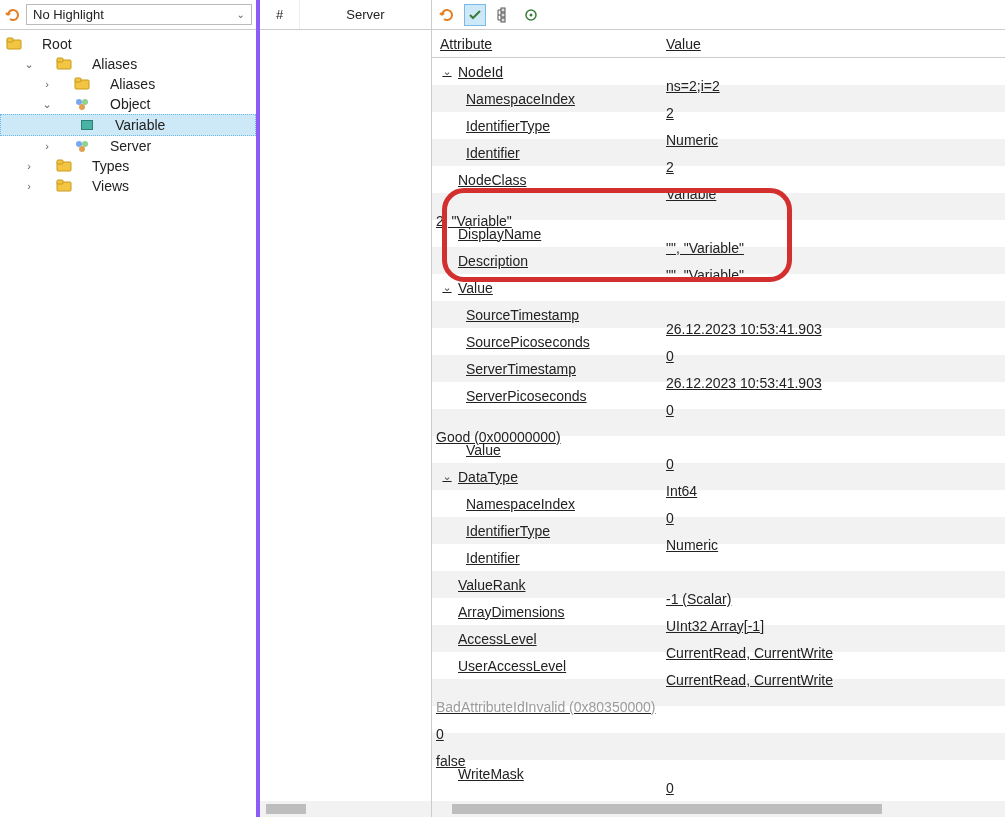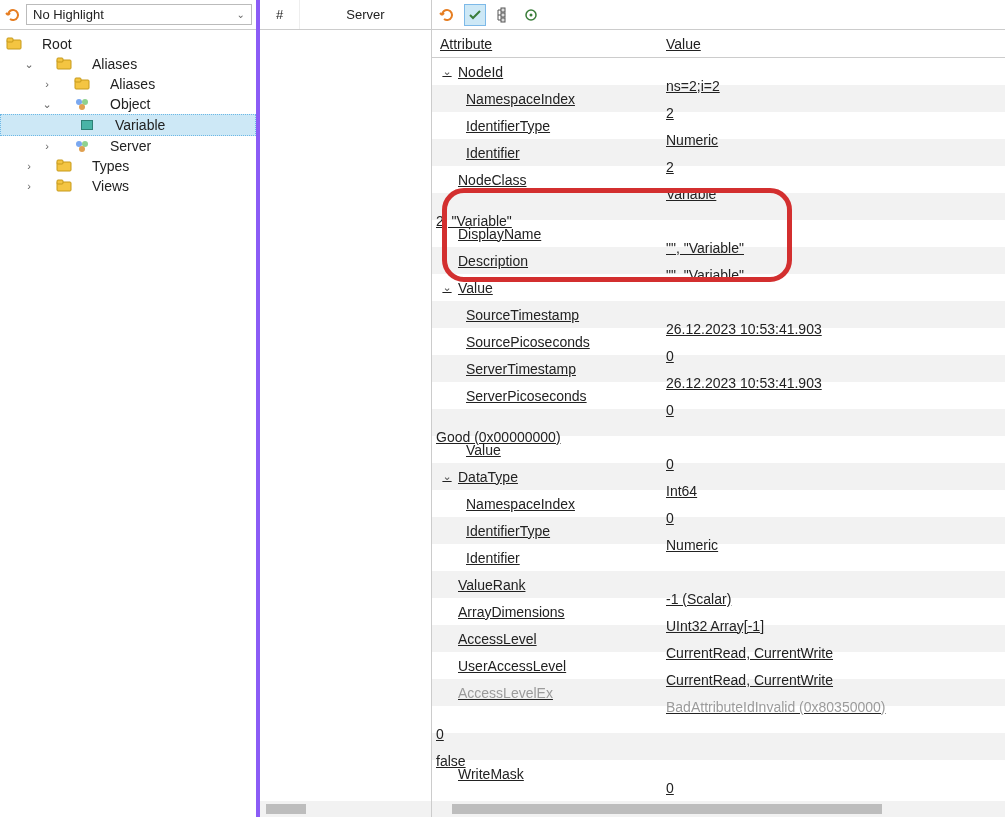--- a/index.html
+++ b/index.html
@@ -447,24 +447,20 @@
           <div class="col-v"><span>CurrentRead, CurrentWrite</span></div>
         </div>
         <div class="row level1">
           <div class="col-a">
             <span class="exp"></span>
             <span>UserAccessLevel</span>
           </div>
           <div class="col-v"><span>CurrentRead, CurrentWrite</span></div>
         </div>
         <div class="row level1 alt">
-          <div class="col-a">
-            <span class="exp"></span>
-            <span class="disabled">AccessLevelEx</span>
-          </div>
           <div class="col-v"><span class="disabled">BadAttributeIdInvalid (0x80350000)</span></div>
         </div>
         <div class="row level1">
           <div class="col-v"><span>0</span></div>
         </div>
         <div class="row level1 alt">
           <div class="col-v"><span>false</span></div>
         </div>
         <div class="row level1">
           <div class="col-a">

